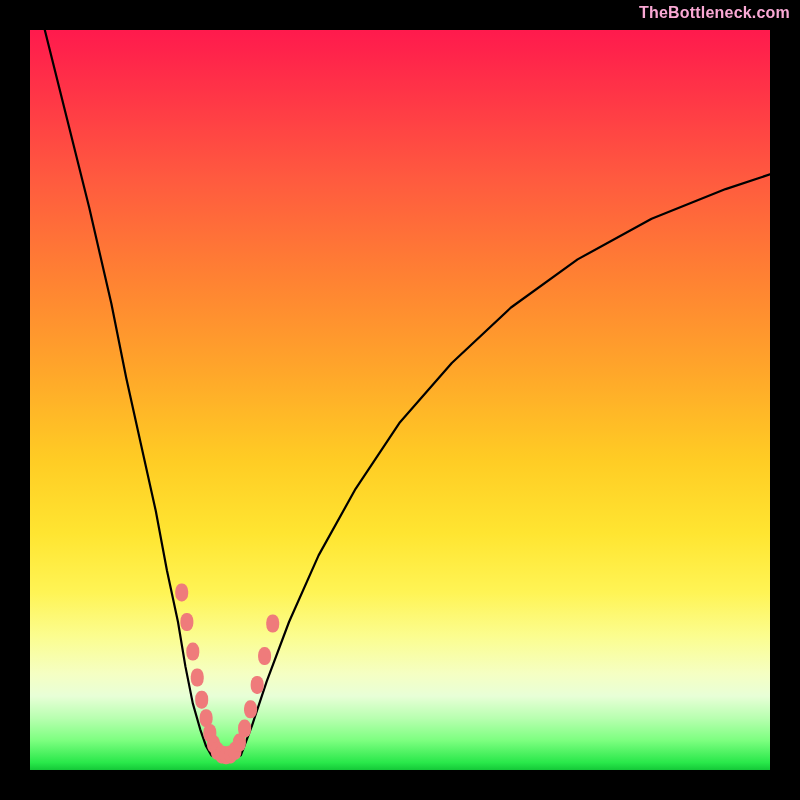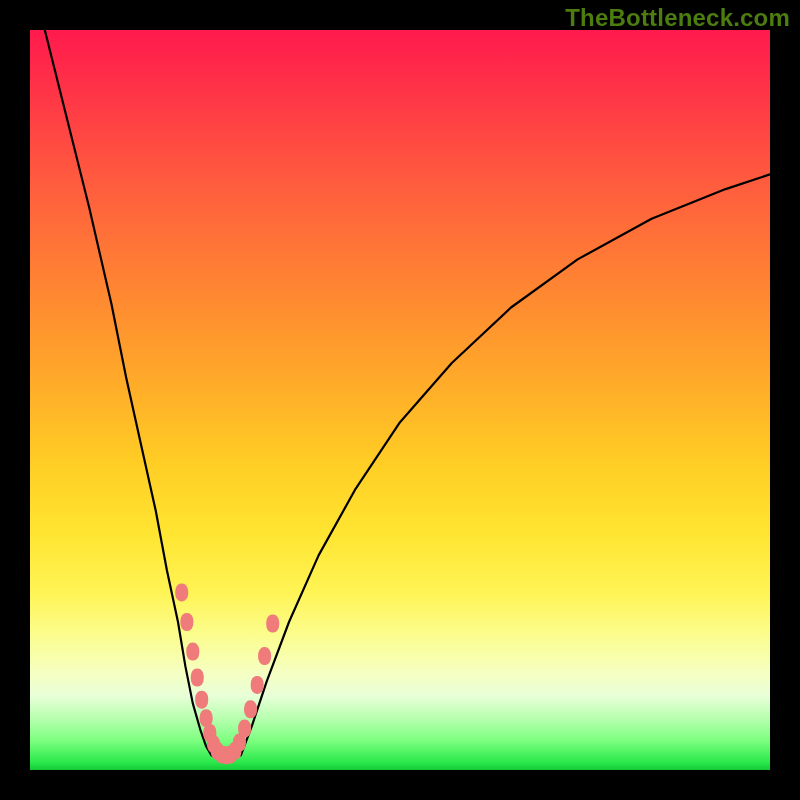--- a/index.html
+++ b/index.html
@@ -42,22 +42,22 @@
       #b8ffb0 93%,
       #7dff80 96%,
       #29e84a 99%,
       #14c838 100%
     );
   }
   .watermark {
     position: absolute;
     top: 4px;
     right: 10px;
-    color: #4d7c0f;
-    font-size: 24px;
+    color: #f9a8d4;
+    font-size: 16px;
     font-weight: 600;
     letter-spacing: 0.2px;
     user-select: none;
   }
   svg.curves {
     position: absolute;
     left: 0;
     top: 0;
     width: 740px;
     height: 740px;

